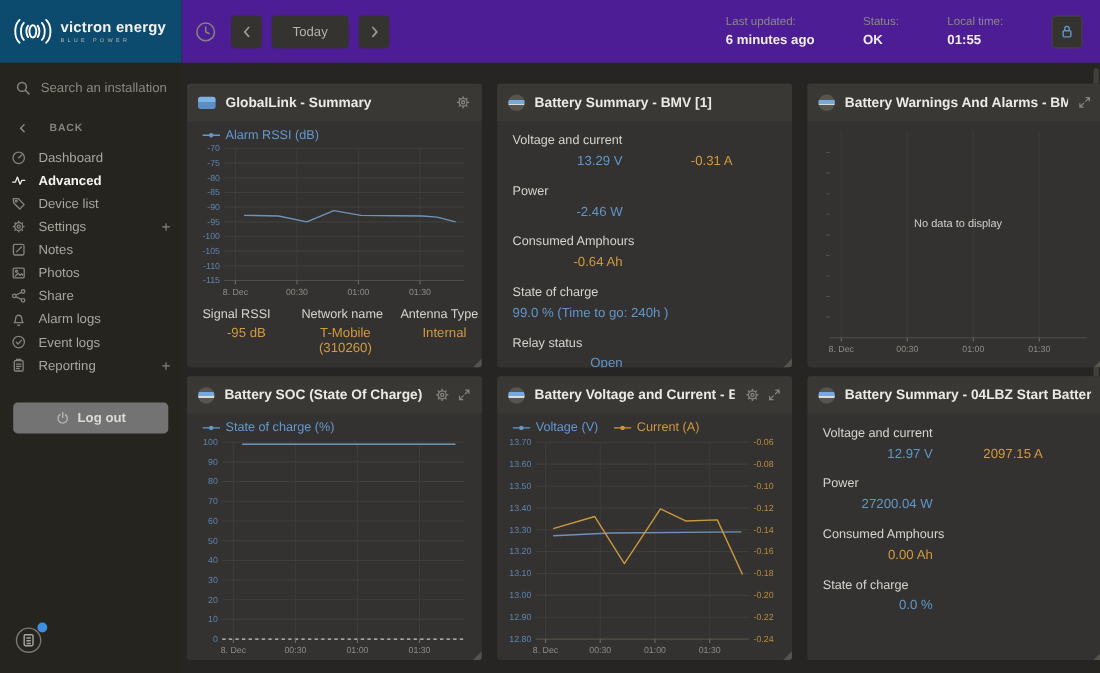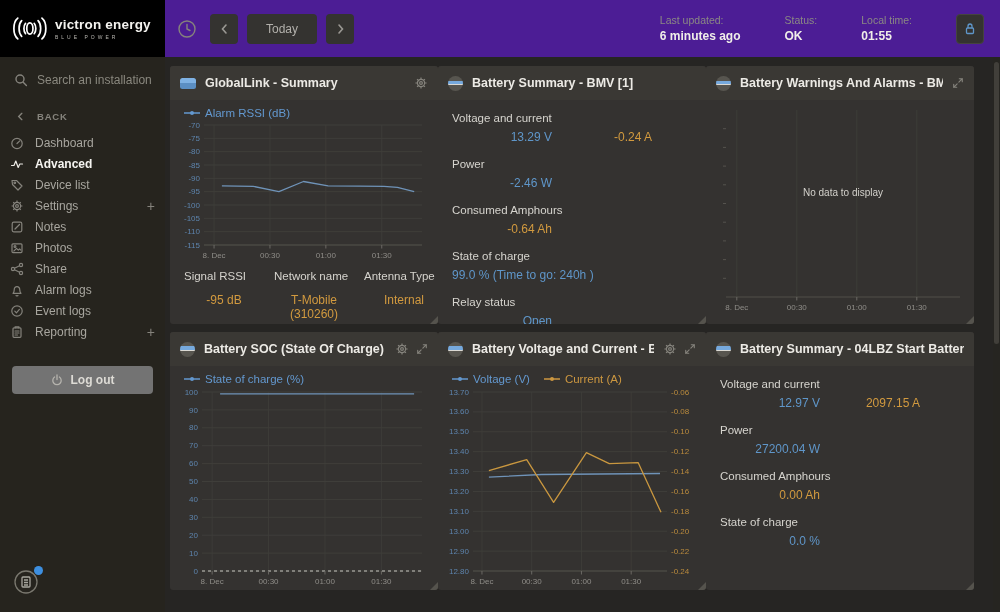--- a/index.html
+++ b/index.html
@@ -1,27 +1,27 @@
 <!DOCTYPE html>
 <html><head>
 <meta charset="utf-8">
 <style>
   * { box-sizing: border-box; margin: 0; padding: 0; }
   html,body { width:1000px; height:612px; overflow:hidden; }
   body { font-family:"Liberation Sans","DejaVu Sans",sans-serif; background:#262523; color:#d6d4ce; position:relative; }
 
   
   .sidebar { position:absolute; left:0; top:0; width:165px; height:612px; background:#26241e; z-index:3; }
-  .logo-area { height:57px; background:#000000; display:flex; align-items:center; padding-left:10px; gap:7px; }
+  .logo-area { height:57px; background:#0c4a6e; display:flex; align-items:center; padding-left:10px; gap:7px; }
   .logo-text-main { color:#f4f3ef; font-size:13.5px; font-weight:bold; letter-spacing:0.2px; }
   .logo-text-sub { color:#b9b7b1; font-size:5px; letter-spacing:3px; margin-top:2px; }
   .search-row { display:flex; align-items:center; gap:9px; padding:16px 14px 10px 14px; }
   .search-row input { background:transparent; border:none; outline:none; color:#8a887f; font-size:12px; width:118px; font-family:inherit; }
   .search-row input::placeholder { color:#8a887f; }
-  .back-row { display:flex; align-items:center; gap:12px; padding:14px 14px 10px 16px; color:#85837c; font-size:9.5px; font-weight:bold; letter-spacing:0.8px; cursor:pointer; }
+  .back-row { display:flex; align-items:center; gap:20px; padding:14px 14px 10px 16px; color:#85837c; font-size:9.5px; font-weight:bold; letter-spacing:0.8px; cursor:pointer; }
   .nav-item { display:flex; align-items:center; gap:11px; padding:4px 10px; height:21px; font-size:12px; color:#a8a69f; cursor:pointer; }
   .nav-item .icon { width:14px; height:14px; color:#85837c; flex:0 0 14px; display:flex; }
   .nav-item.active { color:#f5f4f0; font-weight:bold; }
   .nav-item.active .icon { color:#eceae5; }
   .nav-item .plus { margin-left:auto; color:#85837c; font-size:14px; font-weight:normal; }
   .logout-btn { margin:24px 12px 0 12px; width:141px; height:28px; background:#737373; border:none; border-radius:4px; color:#dddbd5; font-size:12px; font-weight:bold; font-family:inherit; display:flex; align-items:center; justify-content:center; gap:8px; cursor:pointer; }
   .news-wrap { position:absolute; left:12px; bottom:14px; width:30px; height:30px; cursor:pointer; }
   .news-dot { position:absolute; right:-1px; top:-2px; width:9px; height:9px; border-radius:50%; background:#3d8fe0; }
 
   
@@ -29,21 +29,21 @@
   .tb-left { display:flex; align-items:center; gap:9px; margin-left:12px; }
   .tb-btn { height:30px; background:#343330; border:none; border-radius:4px; display:flex; align-items:center; justify-content:center; cursor:pointer; font-family:inherit; }
   .tb-btn.arrow { width:28px; }
   .tb-btn.today { width:70px; color:#b3b1ac; font-size:12px; }
   .tb-right { margin-left:auto; display:flex; align-items:flex-start; gap:44px; margin-right:16px; }
   .tb-stat .lbl { color:#8b8984; font-size:10.5px; }
   .tb-stat .val { color:#f0eee9; font-size:12px; font-weight:bold; margin-top:3px; }
   .lock-btn { width:28px; height:30px; background:#343330; border:1px solid #45443f; border-radius:4px; display:flex; align-items:center; justify-content:center; cursor:pointer; }
 
   
-  .main { position:absolute; left:170px; top:66px; width:822px; display:grid; grid-template-columns:repeat(3,268px); grid-auto-rows:258px; gap:8px 0; z-index:1; }
+  .main { position:absolute; left:170px; top:76px; width:822px; display:grid; grid-template-columns:repeat(3,268px); grid-auto-rows:258px; gap:8px 14px; z-index:1; }
   .card { background:#343230; border-radius:3px; position:relative; overflow:hidden; }
   .card-header { height:34px; background:#3a3834; display:flex; align-items:center; gap:9px; padding:0 10px; }
   .card-title { color:#eceae5; font-size:12.5px; font-weight:bold; white-space:nowrap; overflow:hidden; flex:1; }
   .hdr-icons { display:flex; align-items:center; gap:7px; color:#85837c; }
   .hdr-icons span { display:flex; cursor:pointer; }
   .dev-bmv { width:15px; height:15px; border-radius:50%; flex:0 0 15px;
     background:linear-gradient(180deg,#57554f 0 30%,#76a9dd 30% 55%,#dcdad4 55% 63%,#57554f 63% 100%); }
   .dev-gl { width:16px; height:11px; border-radius:2.5px; flex:0 0 16px;
     background:linear-gradient(180deg,#7fb2e4 0 45%,#5b8fc4 45% 100%); }
   .legend { display:flex; gap:14px; padding:5px 0 0 14px; height:20px; align-items:center; }
@@ -52,21 +52,21 @@
   .grip { position:absolute; right:0; bottom:0; width:0; height:0; border-left:8px solid transparent; border-bottom:8px solid #55534d; cursor:nwse-resize; }
 
   
   .rows { padding:12px 14px; }
   .stat-row { margin-bottom:13px; }
   .stat-row .lbl { font-size:11.5px; color:#d6d4ce; margin-bottom:3px; }
   .stat-row .vals span { font-size:12px; display:inline-block; min-width:100px;text-align:right; }
   
   .stats3 { display:flex; padding:8px 0 0 14px; gap:10px; }
   .stats3 .col { font-size:11.5px; }
-  .stats3 .col .lbl { color:#d6d4ce; margin-bottom:11px; }
+  .stats3 .col .lbl { color:#d6d4ce; margin-bottom:3px; }
   .stats3 .col .val { font-size:12px; width:80px;text-align:center; }
   .stats3 .col:nth-child(1){width:88px;} .stats3 .col:nth-child(2){width:84px;}
 
   
   .scroll-track { position:absolute; right:0; top:57px; width:7px; height:555px; background:#262521; }
   .scroll-thumb { position:absolute; right:1px; top:5px; width:5px; height:282px; background:#413f3a; border-radius:3px; cursor:pointer; }
 
   svg { display:block; }
 </style>
 </head>
@@ -352,21 +352,21 @@
   </div>
 
   <div class="card">
     <div class="card-header">
       <span class="dev-bmv"></span>
       <span class="card-title">Battery Summary - BMV [1]</span>
     </div>
     <div class="rows" id="rows-bmv">
         <div class="stat-row">
           <div class="lbl">Voltage and current</div>
-          <div class="vals"><span style="color:#5f96c9">13.29 V</span><span style="color:#d29a3f">-0.24 A</span></div>
+          <div class="vals"><span style="color:#5f96c9">13.29 V</span><span style="color:#d29a3f">-0.31 A</span></div>
         </div>
         <div class="stat-row">
           <div class="lbl">Power</div>
           <div class="vals"><span style="color:#5f96c9">-2.46 W</span></div>
         </div>
         <div class="stat-row">
           <div class="lbl">Consumed Amphours</div>
           <div class="vals"><span style="color:#d29a3f">-0.64 Ah</span></div>
         </div>
         <div class="stat-row">

